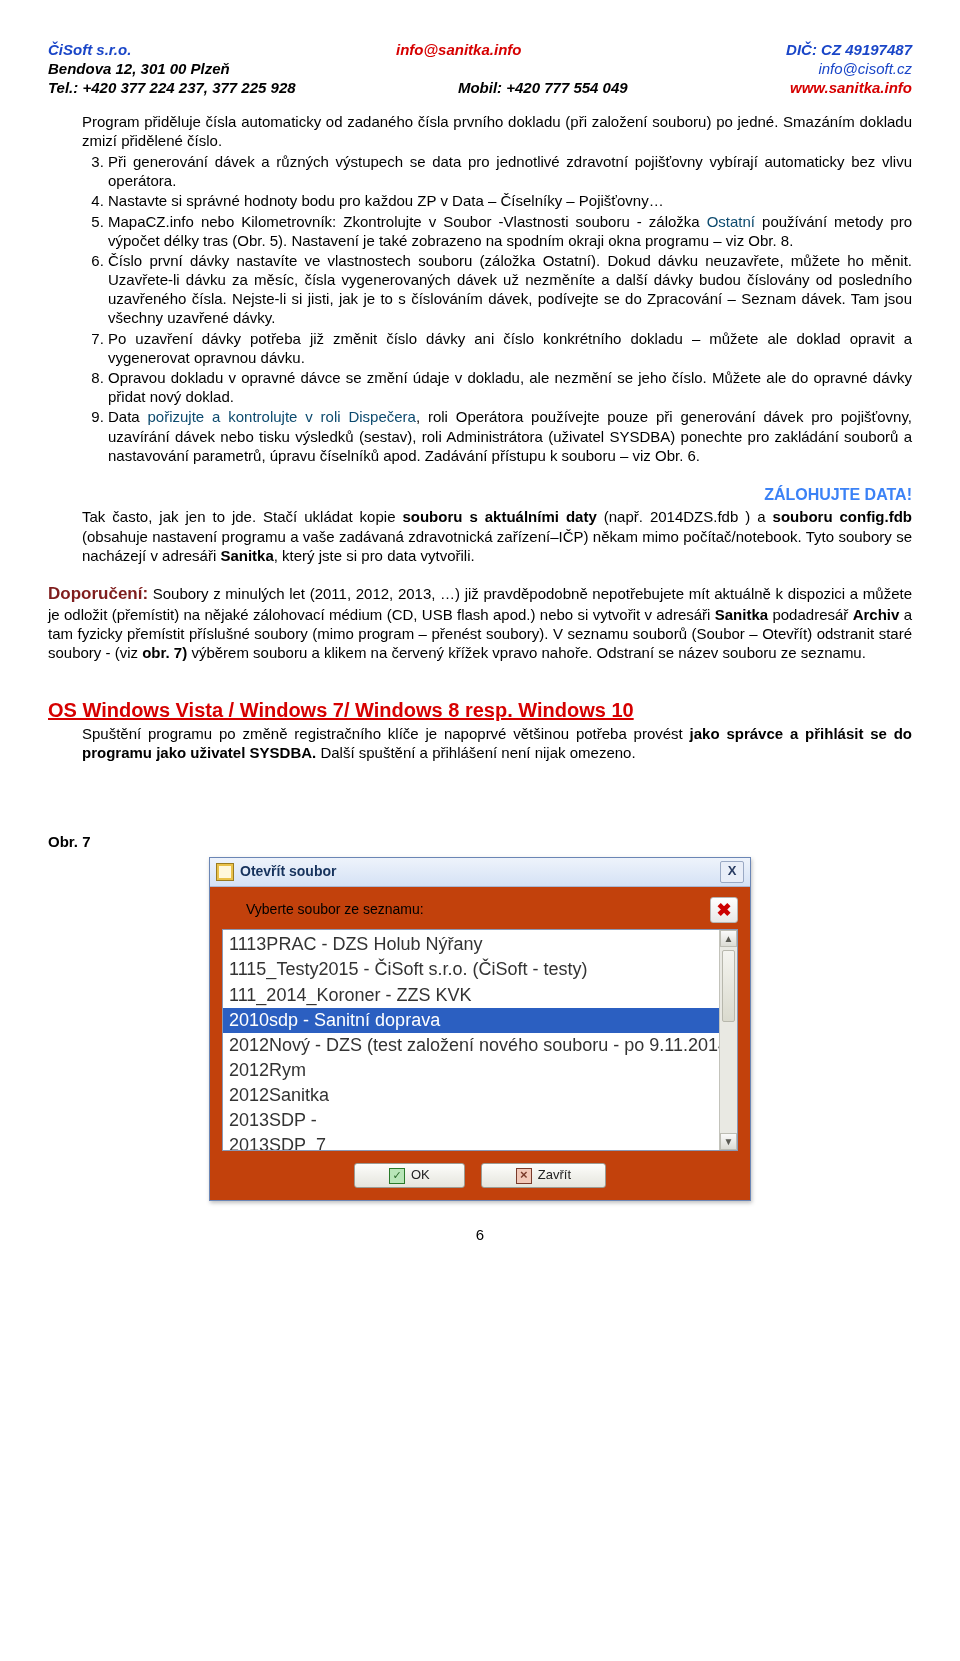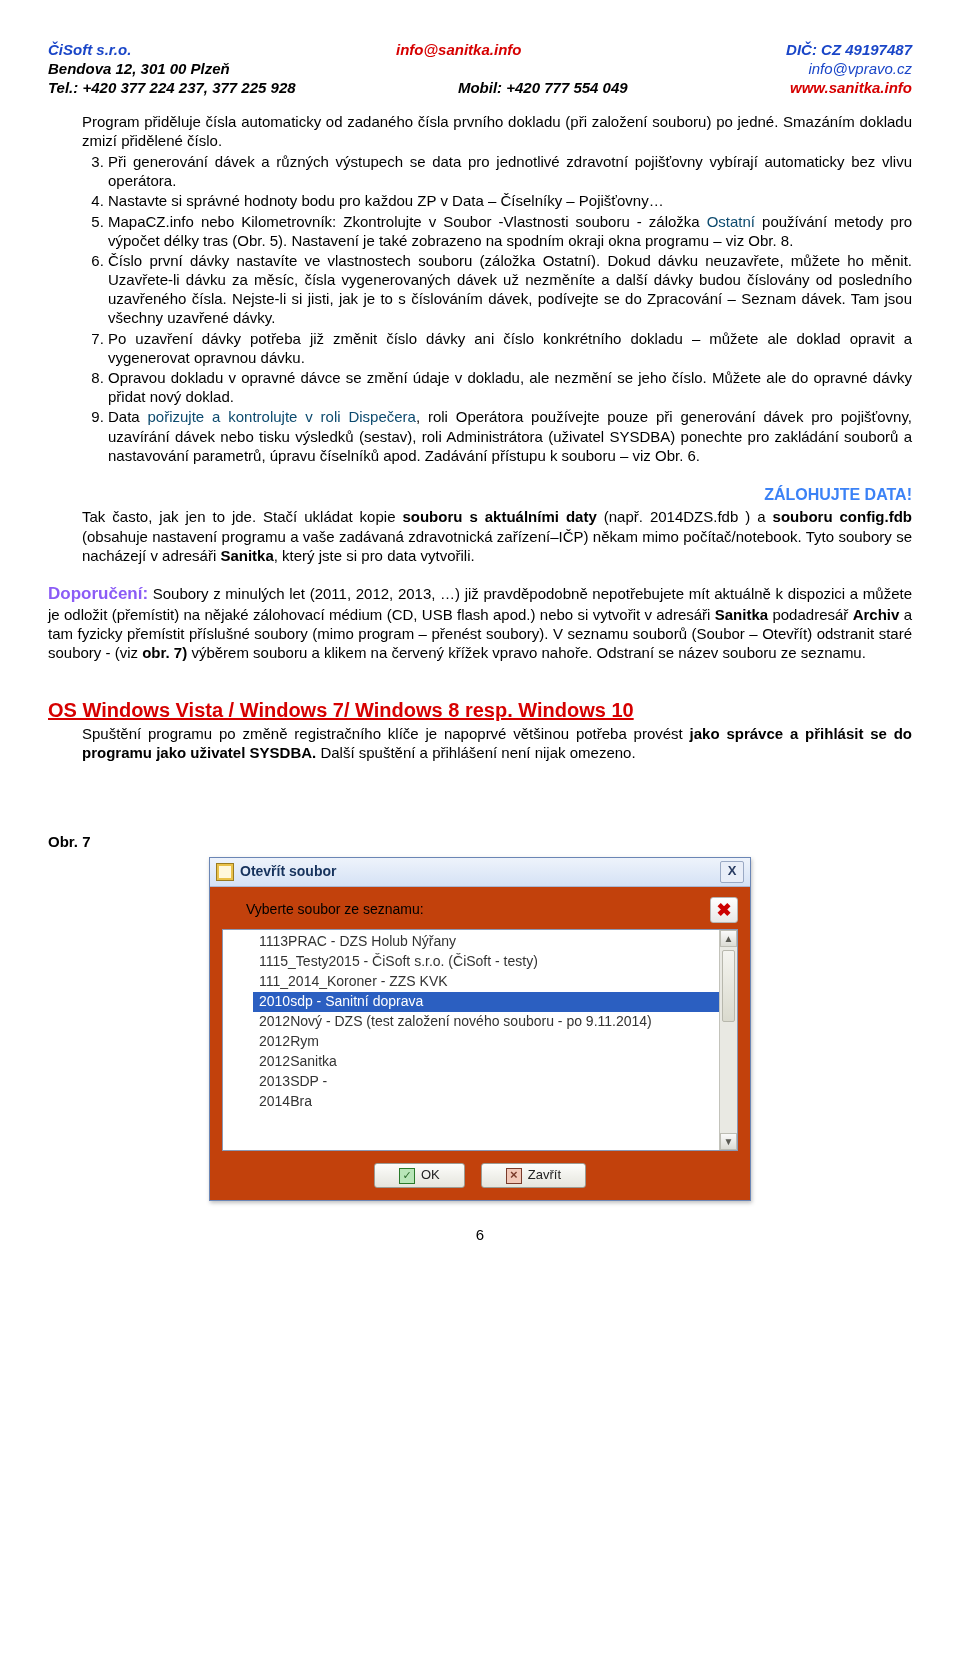--- a/index.html
+++ b/index.html
@@ -19,21 +19,21 @@
   .header-right { text-align: left; }
   .blue { color: #1a46c8; font-style: italic; font-weight: bold; }
   .blue-normal { color: #1a46c8; font-style: italic; }
   .black-bold-ital { font-weight: bold; font-style: italic; }
   .red-bold-ital { color: #d60000; font-weight: bold; font-style: italic; }
   .header-sep { margin-bottom: 14px; }
   .content { margin-top: 8px; }
   .indent-block { padding-left: 34px; }
   ol.main { margin: 0; padding-left: 60px; }
   ol.main li { margin-bottom: 1px; text-align: justify; }
-  .red-bold { color: #8b5cf6; font-weight: bold; }
+  .red-bold { color: #7f1d1d; font-weight: bold; }
   .red { color: #0c4a6e; }
   .bold { font-weight: bold; }
   h2.red-head { color: #3b82f6; font-weight: bold; font-size: 16px; margin: 20px 0 2px 0; text-align: right; }
   .para { text-align: justify; margin: 0 0 2px 0; }
   .para-indent { padding-left: 34px; text-align: justify; }
   .section-gap { margin-top: 18px; }
   .big-red { color: #d60000; font-weight: bold; font-size: 20px; }
   .os-line { margin-top: 36px; }
   .obr7 { margin-top: 70px; font-weight: bold; }
   .dialog-wrap { display: flex; justify-content: center; margin-top: 6px; }
@@ -74,21 +74,21 @@
     display:flex; align-items:center; justify-content:center;
     color:#c00; font-size:18px; font-weight:bold;
   }
   .listbox {
     border: 1px solid #8a98b4; background:#fff; height: 220px;
     overflow: hidden; position: relative;
   }
   .list-inner { position:absolute; inset:0; padding: 2px 0; overflow-y: hidden; }
   .list-item {
     padding: 1px 6px; color: #333; white-space: nowrap;
-    font-family: Tahoma, Arial, sans-serif; font-size: 14px; margin-left: 30px;
+    font-family: Tahoma, Arial, sans-serif; font-size: 18px;
   }
   .list-item.selected {
     background: #2b5fc1; color: #fff;
   }
   .scroll-rail {
     position:absolute; right:0; top:0; bottom:0; width:17px;
     background:#e9e9e3; border-left:1px solid #c3c3bb;
   }
   .scroll-btn {
     position:absolute; left:0; right:0; height:17px;
@@ -98,21 +98,21 @@
   }
   .scroll-top { top:0; }
   .scroll-bot { bottom:0; }
   .scroll-thumb {
     position:absolute; left:2px; right:2px; top:20px; height:70px;
     background:linear-gradient(#f4f4ef,#dadace); border:1px solid #b8b8ad; border-radius:2px;
   }
   .btn-row { display:flex; justify-content:center; gap:16px; margin-top:12px; }
   .btn {
     display:flex; align-items:center; gap:6px;
-    padding: 3px 24px; border:1px solid #9c9c94;
+    padding: 3px 34px; border:1px solid #9c9c94;
     background:linear-gradient(#fdfdfb,#e5e5dd); border-radius:3px;
     font-size:13px; color:#222;
   }
   .ok-ico { width:14px;height:14px;border:1px solid #2a7a2a;background:#b8e6b8;position:relative; }
   .ok-ico::after{content:"✓";position:absolute;inset:0;font-size:11px;line-height:13px;text-align:center;color:#2a6a2a;}
   .close-ico { width:14px;height:14px;border:1px solid #7a3a2a;background:#f2c8b8;position:relative; }
   .close-ico::after{content:"×";position:absolute;inset:0;font-size:13px;line-height:12px;text-align:center;color:#7a3a2a;font-weight:bold;}
   .page-num { text-align:center; margin-top:24px; font-size:15px; }
 </style>
 </head>
@@ -120,21 +120,21 @@
 
 <div class="header-sep">
   <div class="header-row">
     <div class="header-left"><span class="blue">ČiSoft s.r.o.</span></div>
     <div class="header-center"><span class="red-bold-ital">info@sanitka.info</span></div>
     <div class="header-right"><span class="blue">DIČ: CZ 49197487</span></div>
   </div>
   <div class="header-row">
     <div class="header-left"><span class="black-bold-ital">Bendova 12, 301 00 Plzeň</span></div>
     <div class="header-center"></div>
-    <div class="header-right"><span class="blue-normal">info@vpravo.cz</span></div>
+    <div class="header-right"><span class="blue-normal">info@cisoft.cz</span></div>
   </div>
   <div class="header-row">
     <div class="header-left"><span class="black-bold-ital">Tel.: +420 377 224 237, 377 225 928</span></div>
     <div class="header-center"><span class="black-bold-ital">Mobil: +420 777 554 049</span></div>
     <div class="header-right"><span class="red-bold-ital">www.sanitka.info</span></div>
   </div>
 </div>
 
 <div class="content">
   <p class="para indent-block">Program přiděluje čísla automaticky od zadaného čísla prvního dokladu (při založení souboru) po jedné. Smazáním dokladu zmizí přidělené číslo.</p>
@@ -188,20 +188,21 @@
         <div class="listbox">
           <div class="list-inner" id="file-list">
               <div class="list-item">1113PRAC - DZS Holub Nýřany</div>
               <div class="list-item">1115_Testy2015 - ČiSoft s.r.o. (ČiSoft - testy)</div>
               <div class="list-item">111_2014_Koroner - ZZS KVK</div>
               <div class="list-item selected">2010sdp - Sanitní doprava</div>
               <div class="list-item">2012Nový - DZS (test založení nového souboru - po 9.11.2014)</div>
               <div class="list-item">2012Rym</div>
               <div class="list-item">2012Sanitka</div>
               <div class="list-item">2013SDP -</div>
+              <div class="list-item">2013SDP_7</div>
               <div class="list-item">2014Bra</div>
             </div>
           <div class="scroll-rail">
             <div class="scroll-btn scroll-top">▲</div>
             <div class="scroll-thumb"></div>
             <div class="scroll-btn scroll-bot">▼</div>
           </div>
         </div>
         <div class="btn-row">
           <div class="btn">

